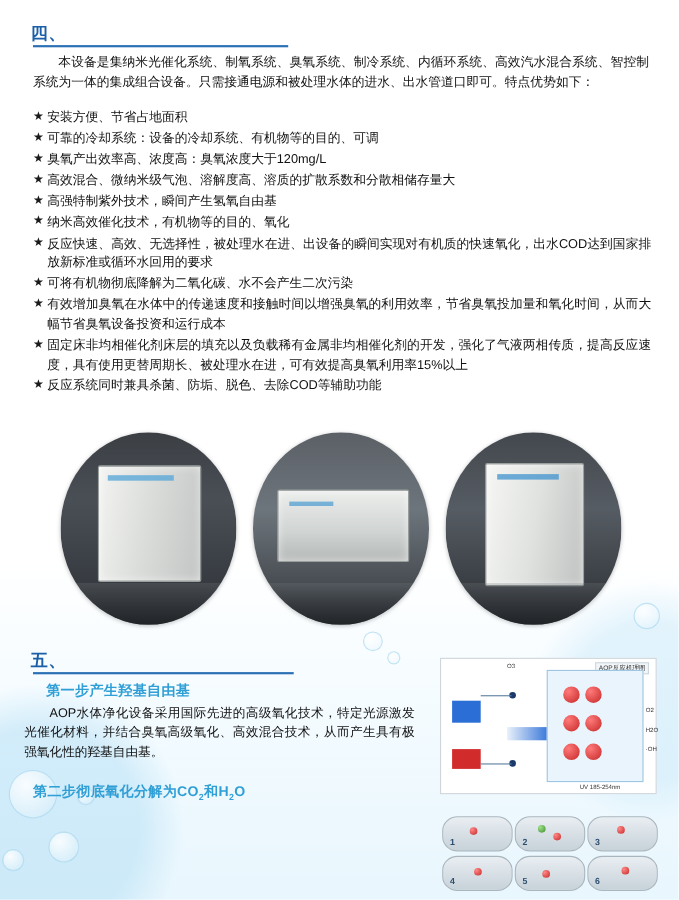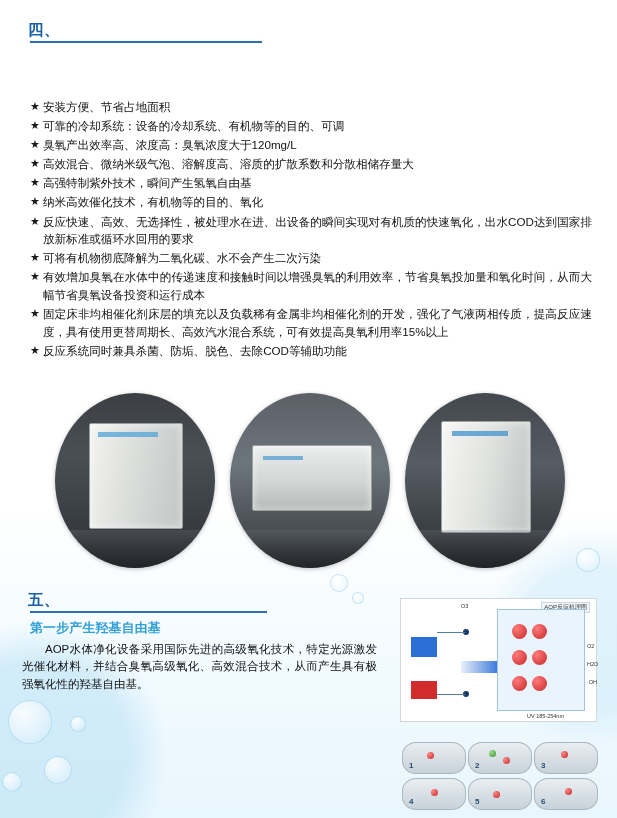--- a/index.html
+++ b/index.html
@@ -169,21 +169,21 @@
   }
 
   
   .sub-title {
     position: absolute;
     font-size: 12.8px;
     font-weight: bold;
     color: #2f9fd6;
     letter-spacing: .3px;
   }
-  .st1 { left: 30px; top: 620px; }
+  .st1 { left: 42px; top: 620px; }
   .st2 { left: 30px; top: 712px; }
   .para {
     position: absolute;
     font-size: 11.5px;
     line-height: 17.4px;
     color: #111;
     text-align: justify;
     text-indent: 23px;
   }
   .para1 { left: 22px; top: 641px; width: 355px; }
@@ -304,20 +304,21 @@
   <div class="bubble" style="left:70px; top:716px; width:14px; height:14px;"></div>
   <div class="bubble" style="left:330px; top:574px; width:16px; height:16px;"></div>
   <div class="bubble" style="left:352px; top:592px; width:10px; height:10px;"></div>
   <div class="bubble" style="left:576px; top:548px; width:22px; height:22px;"></div>
 
   <div class="section-title title-1">
     <span>四、</span>
   </div>
   <div class="title-underline u1"></div>
 
+  <div class="body-text intro">本设备是集纳米光催化系统、制氧系统、臭氧系统、制冷系统、内循环系统、高效汽水混合系统、智控制系统为一体的集成组合设备。只需接通电源和被处理水体的进水、出水管道口即可。特点优势如下：</div>
 
   <div class="bullets">
     <div class="bullet">
         <span class="star">★</span>
         <span class="txt">安装方便、节省占地面积</span>
       </div>
     <div class="bullet">
         <span class="star">★</span>
         <span class="txt">可靠的冷却系统：设备的冷却系统、有机物等的目的、可调</span>
       </div>
@@ -344,21 +345,21 @@
     <div class="bullet">
         <span class="star">★</span>
         <span class="txt">可将有机物彻底降解为二氧化碳、水不会产生二次污染</span>
       </div>
     <div class="bullet">
         <span class="star">★</span>
         <span class="txt">有效增加臭氧在水体中的传递速度和接触时间以增强臭氧的利用效率，节省臭氧投加量和氧化时间，从而大幅节省臭氧设备投资和运行成本</span>
       </div>
     <div class="bullet">
         <span class="star">★</span>
-        <span class="txt">固定床非均相催化剂床层的填充以及负载稀有金属非均相催化剂的开发，强化了气液两相传质，提高反应速度，具有使用更替周期长、高效汽水混合系统，可有效提高臭氧利用率15%以上</span>
+        <span class="txt">固定床非均相催化剂床层的填充以及负载稀有金属非均相催化剂的开发，强化了气液两相传质，提高反应速度，具有使用更替周期长、被处理水在进，可有效提高臭氧利用率15%以上</span>
       </div>
     <div class="bullet">
         <span class="star">★</span>
         <span class="txt">反应系统同时兼具杀菌、防垢、脱色、去除COD等辅助功能</span>
       </div>
   </div>
 
   <div class="photos">
     <div class="photo p1">
       <div class="photo-inner pbg1">
@@ -381,20 +382,23 @@
   </div>
 
   <div class="section-title title-2">
     <span>五、</span>
   </div>
   <div class="title-underline u2"></div>
 
   <div class="sub-title st1">第一步产生羟基自由基</div>
   <div class="para para1">AOP水体净化设备采用国际先进的高级氧化技术，特定光源激发光催化材料，并结合臭氧高级氧化、高效混合技术，从而产生具有极强氧化性的羟基自由基。</div>
 
+  <div class="sub-title st2">
+    <span>第二步彻底氧化分解为</span><span>CO<sub>2</sub>和H<sub>2</sub>O</span>
+  </div>
 
   <div class="diagram">
     <div class="dlabel">AOP反应机理图</div>
     <div class="dbox-blue"></div>
     <div class="dbox-red"></div>
     <div class="dbeam"></div>
     <div class="dchamber">
       <div class="dball" style="left:14px; top:14px;"></div>
       <div class="dball" style="left:34px; top:14px;"></div>
       <div class="dball" style="left:14px; top:40px;"></div>

